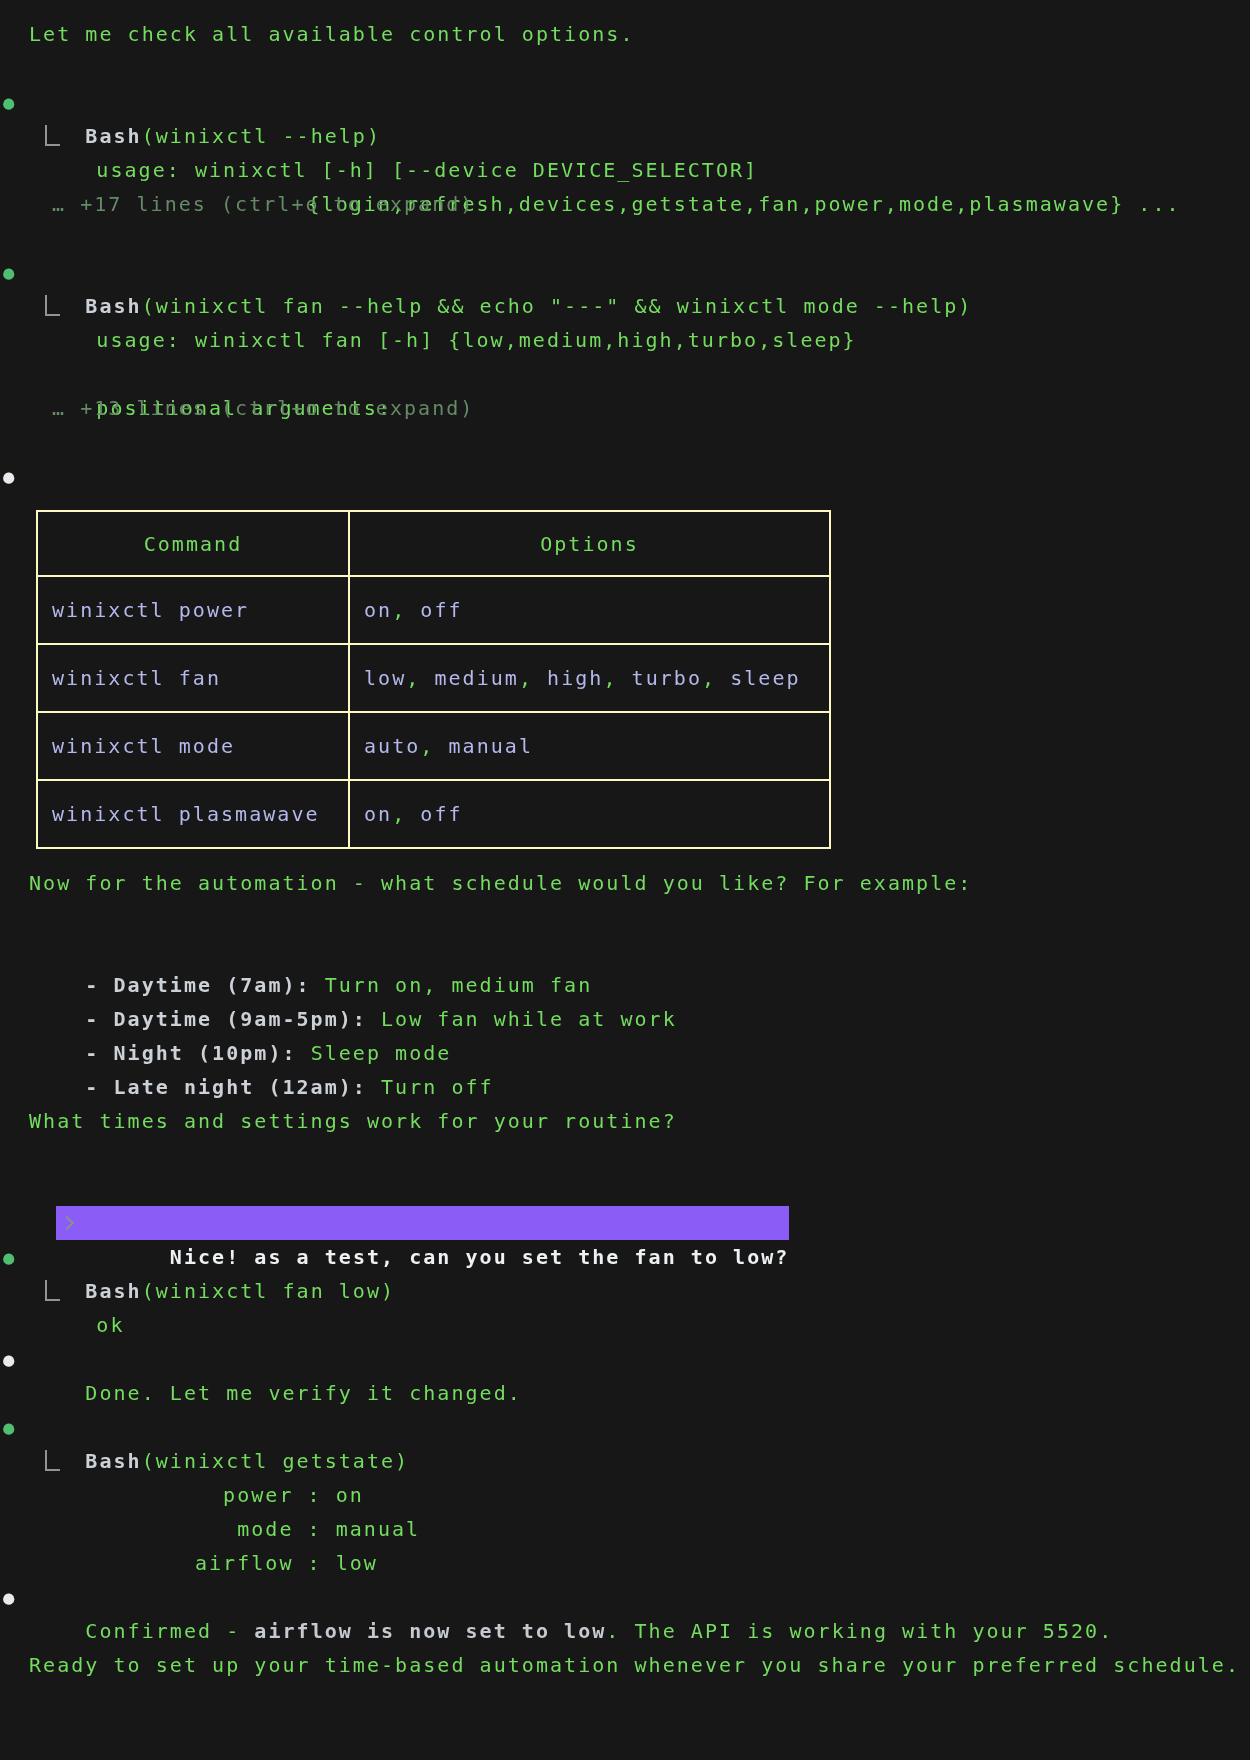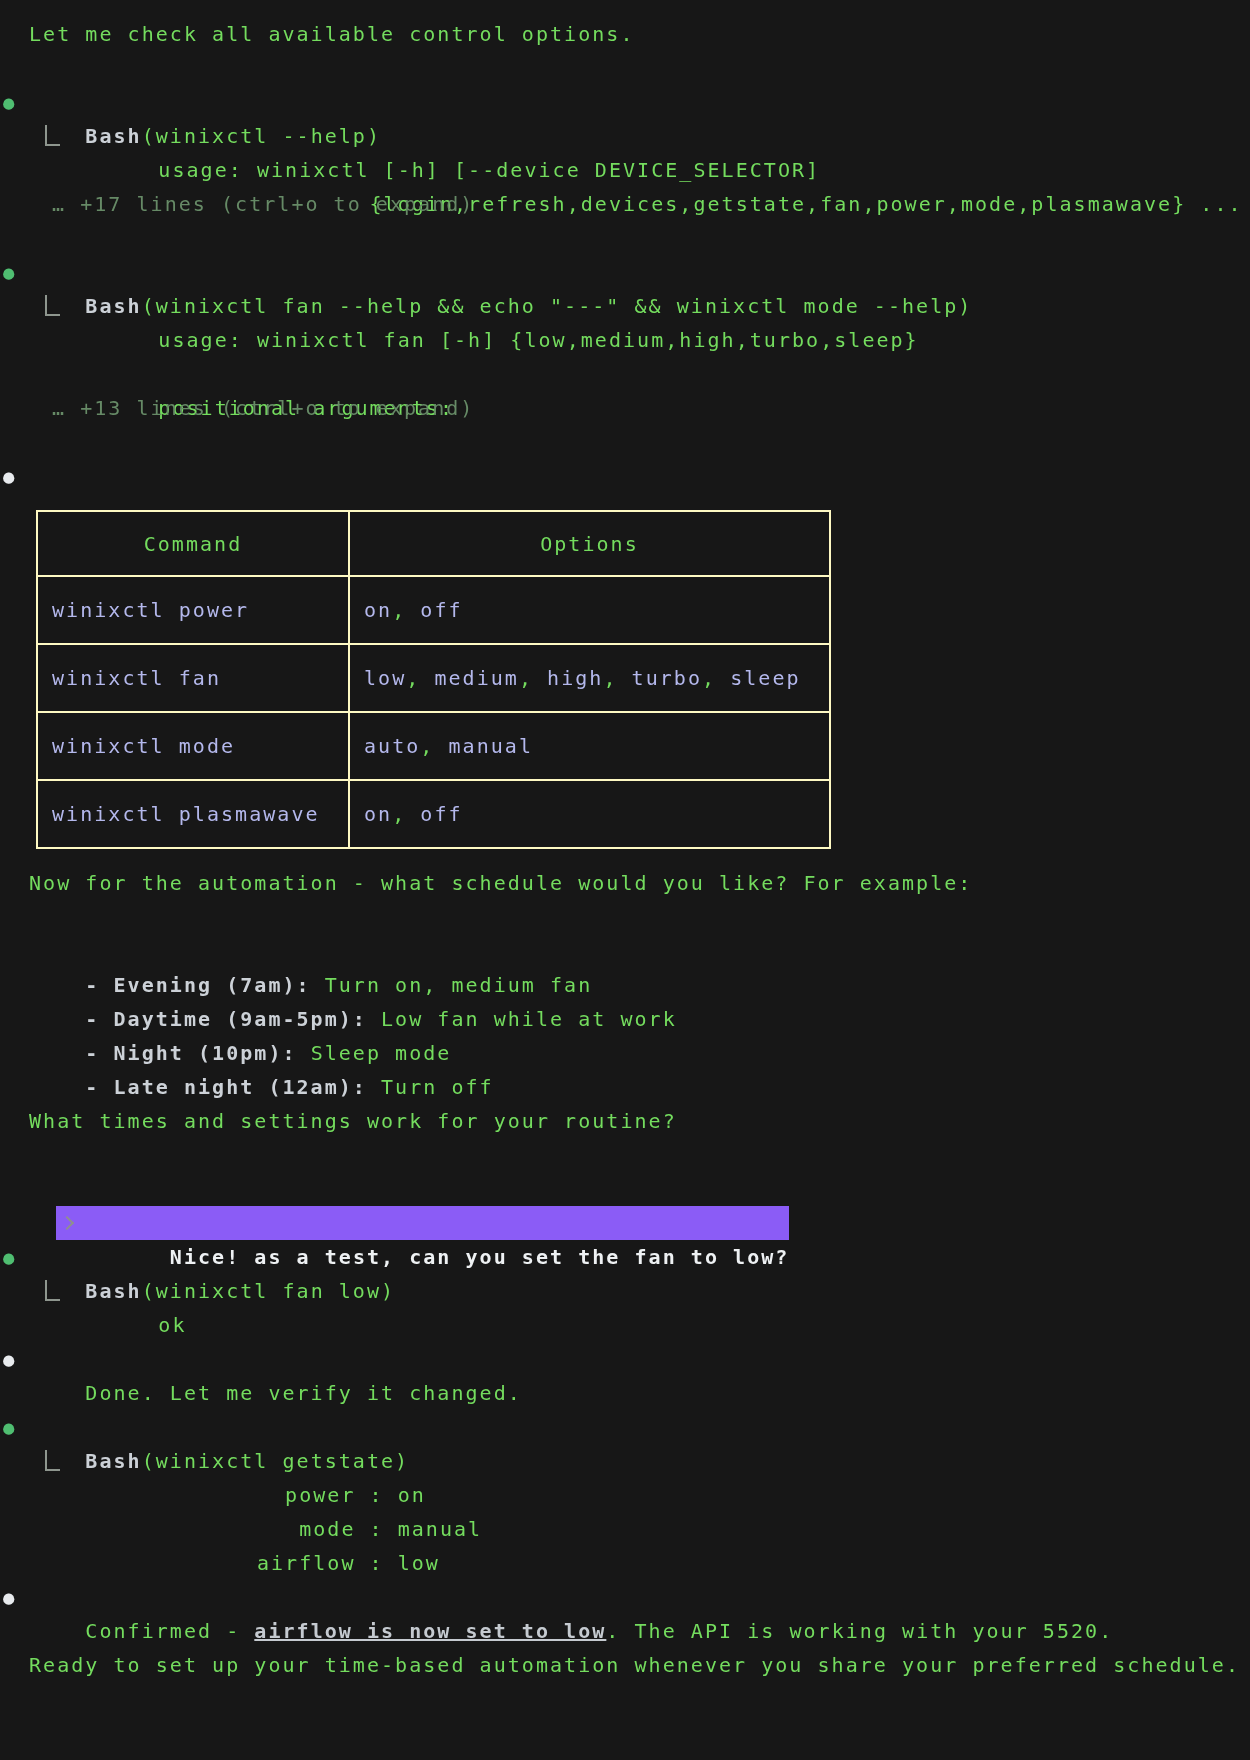--- a/index.html
+++ b/index.html
@@ -6,32 +6,32 @@
   body{
     width:1250px;height:1760px;overflow:hidden;
     background:#171717;
     font-family:"DejaVu Sans Mono", monospace;
     font-size:20px;
     letter-spacing:2.04px;
   }
   .term{padding-top:17px;}
   .l{position:relative;height:34px;line-height:34px;white-space:pre;}
   .t2{padding-left:29px;}
-  .rt{padding-left:102px;}
+  .rt{padding-left:40px;}
   .cl{padding-left:52px;}
   .green{color:#74dc5e;}
   .dim{color:#668a66;}
   .bullet{position:absolute;left:3px;top:0;font-size:19px;}
   .bullet.tool{color:#4fbe71;}
   .bullet.plain{color:#e8ebee;}
   .toolname{color:#ccd1d7;font-weight:bold;}
   .corner{position:absolute;left:45px;top:6px;width:13px;height:19px;
           border-left:2px solid #8e968e;border-bottom:2px solid #8e968e;}
   .sched-label{color:#ccd1d7;font-weight:bold;}
-  .emph{color:#c5cad0;font-weight:bold;text-decoration:underline;}
+  .emph{color:#c5cad0;font-weight:bold;}
   .ubar{display:inline-block;height:34px;background:#8b5cf6;padding-left:29px;position:relative;}
   .chev{position:absolute;left:6px;top:12px;width:8px;height:8px;
         border-top:2px solid #8f8f8f;border-right:2px solid #8f8f8f;
         transform:rotate(45deg);}
   .utext{color:#eef1f3;font-weight:bold;}
   .tbl{margin:17px 0 17px 36px;border-collapse:collapse;table-layout:fixed;}
   .tbl th,.tbl td{border:2px solid #fef9c3;white-space:pre;}
   .tbl th{height:63px;text-align:center;color:#74dc5e;font-weight:normal;padding:0;}
   .tbl th.c1{width:310px;}
   .tbl th.c2{width:479px;}
@@ -96,21 +96,21 @@
       <td>winixctl plasmawave</td>
       <td><span>on</span><span class="green">, </span><span>off</span></td>
     </tr>
   </tbody>
     </table>
 
   <div class="l t2 green">Now for the automation - what schedule would you like? For example:</div>
   <div class="l"></div>
 
   <div class="l t2">
-    <span class="sched-label">- Evening (7am):</span><span class="green"> Turn on, medium fan</span>
+    <span class="sched-label">- Daytime (7am):</span><span class="green"> Turn on, medium fan</span>
   </div>
   <div class="l t2">
     <span class="sched-label">- Daytime (9am-5pm):</span><span class="green"> Low fan while at work</span>
   </div>
   <div class="l t2">
     <span class="sched-label">- Night (10pm):</span><span class="green"> Sleep mode</span>
   </div>
   <div class="l t2">
     <span class="sched-label">- Late night (12am):</span><span class="green"> Turn off</span>
   </div>

